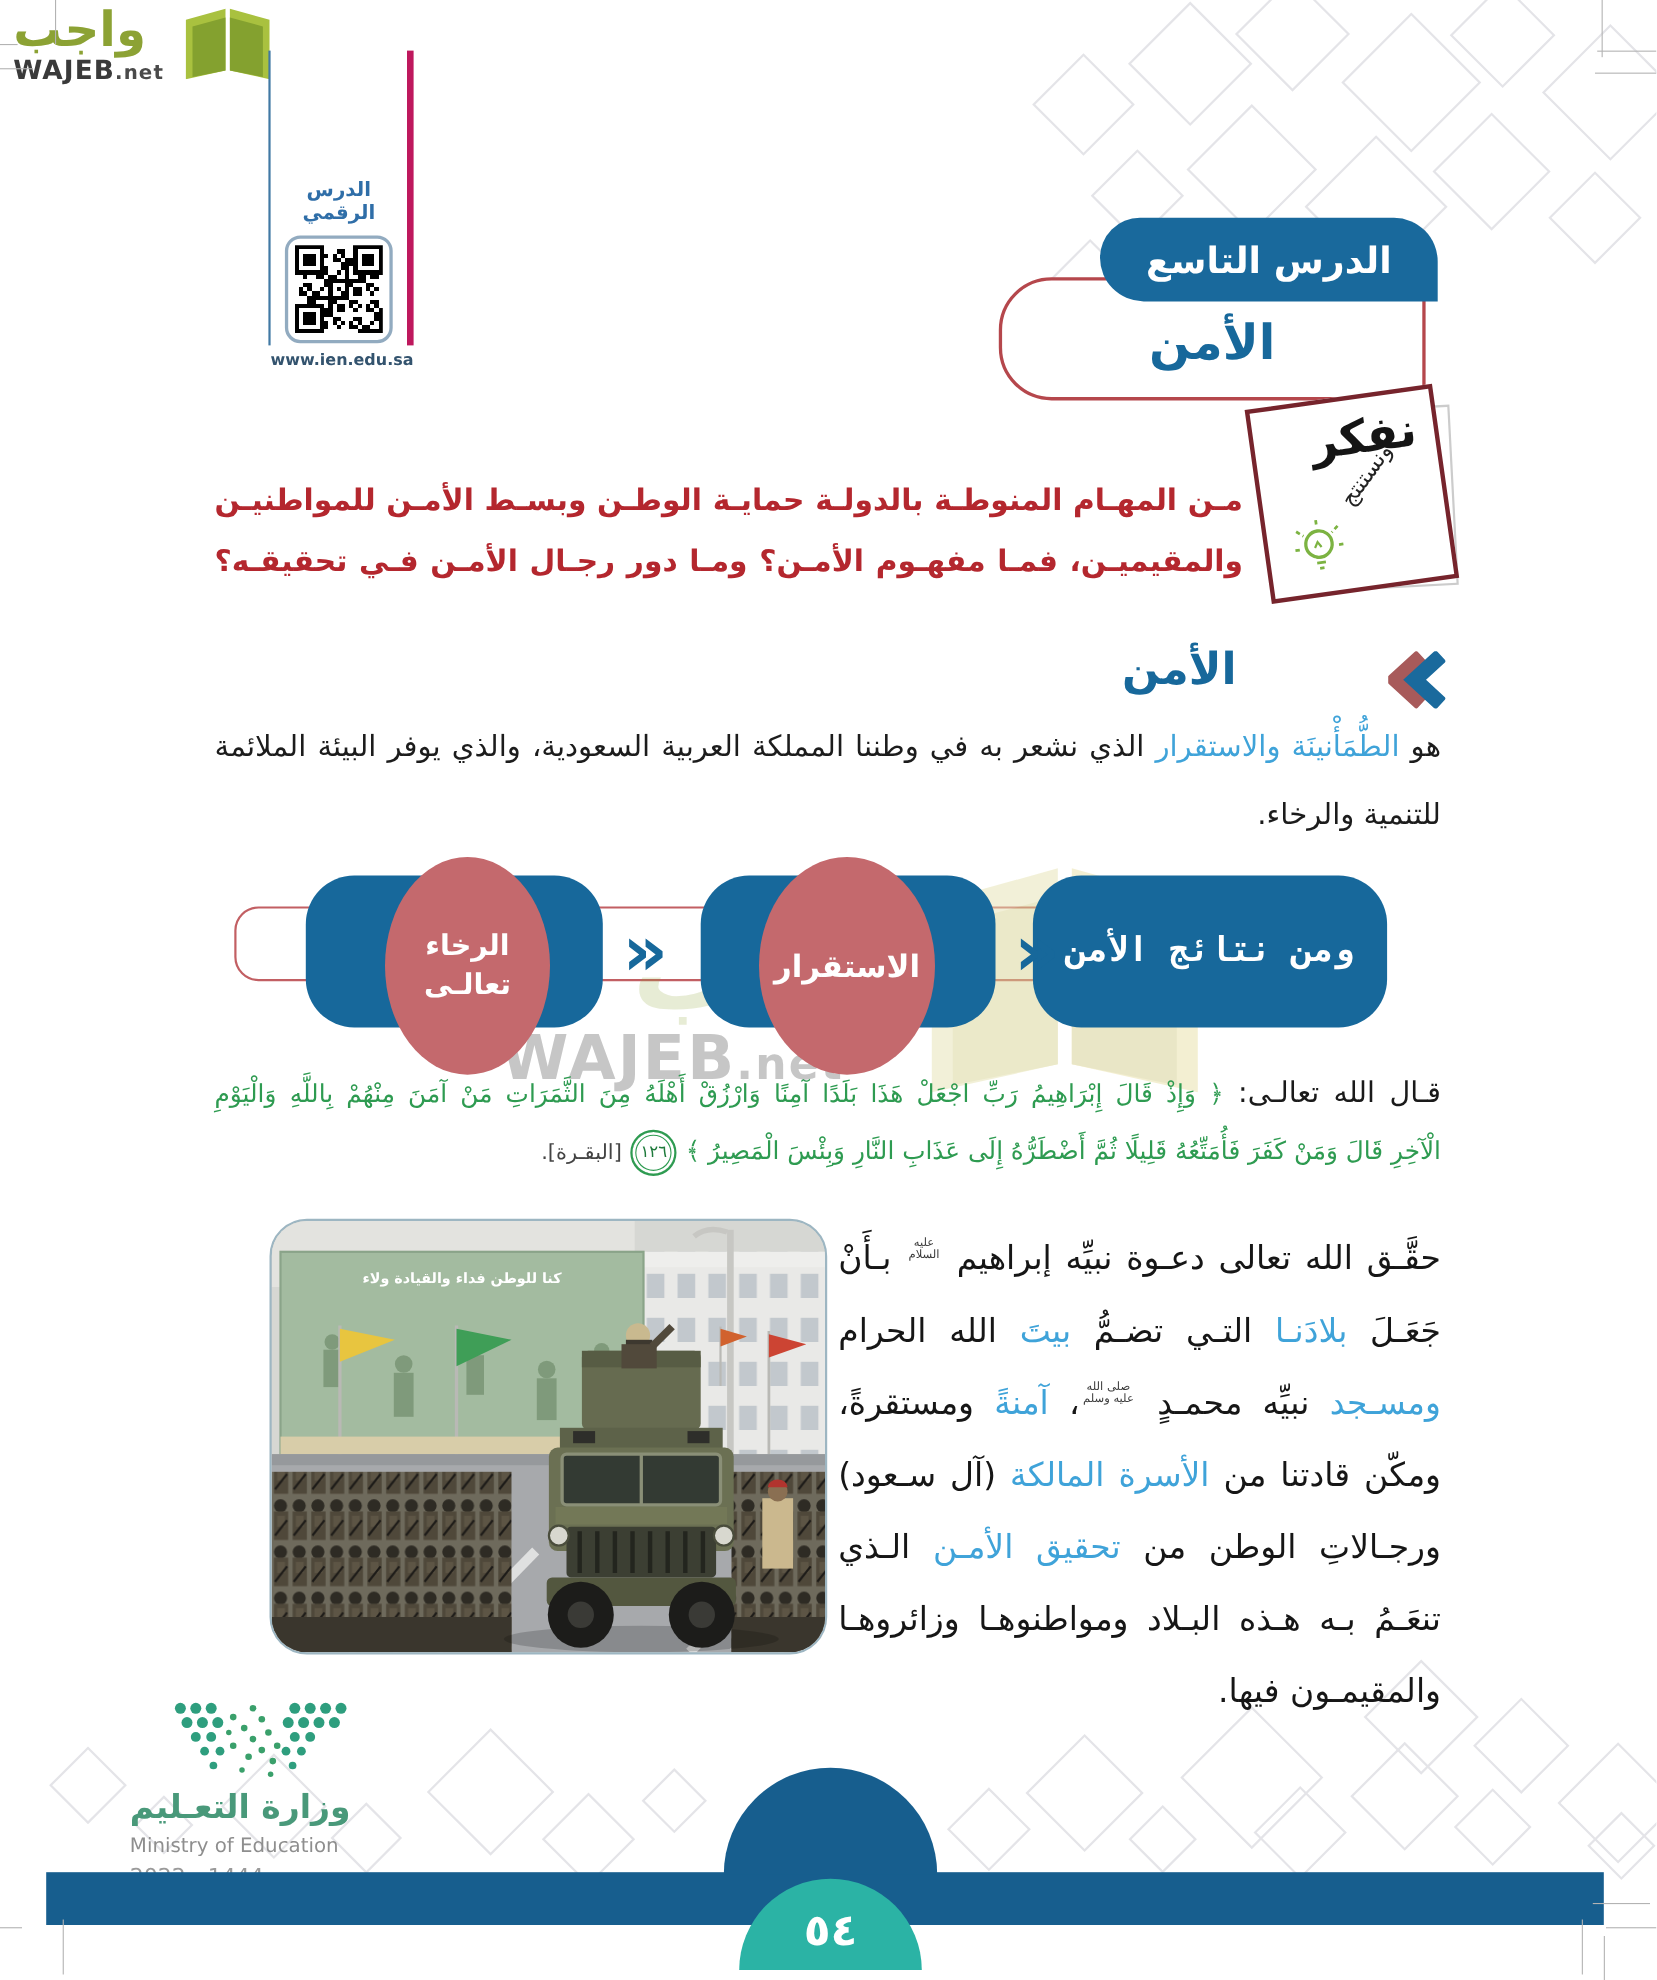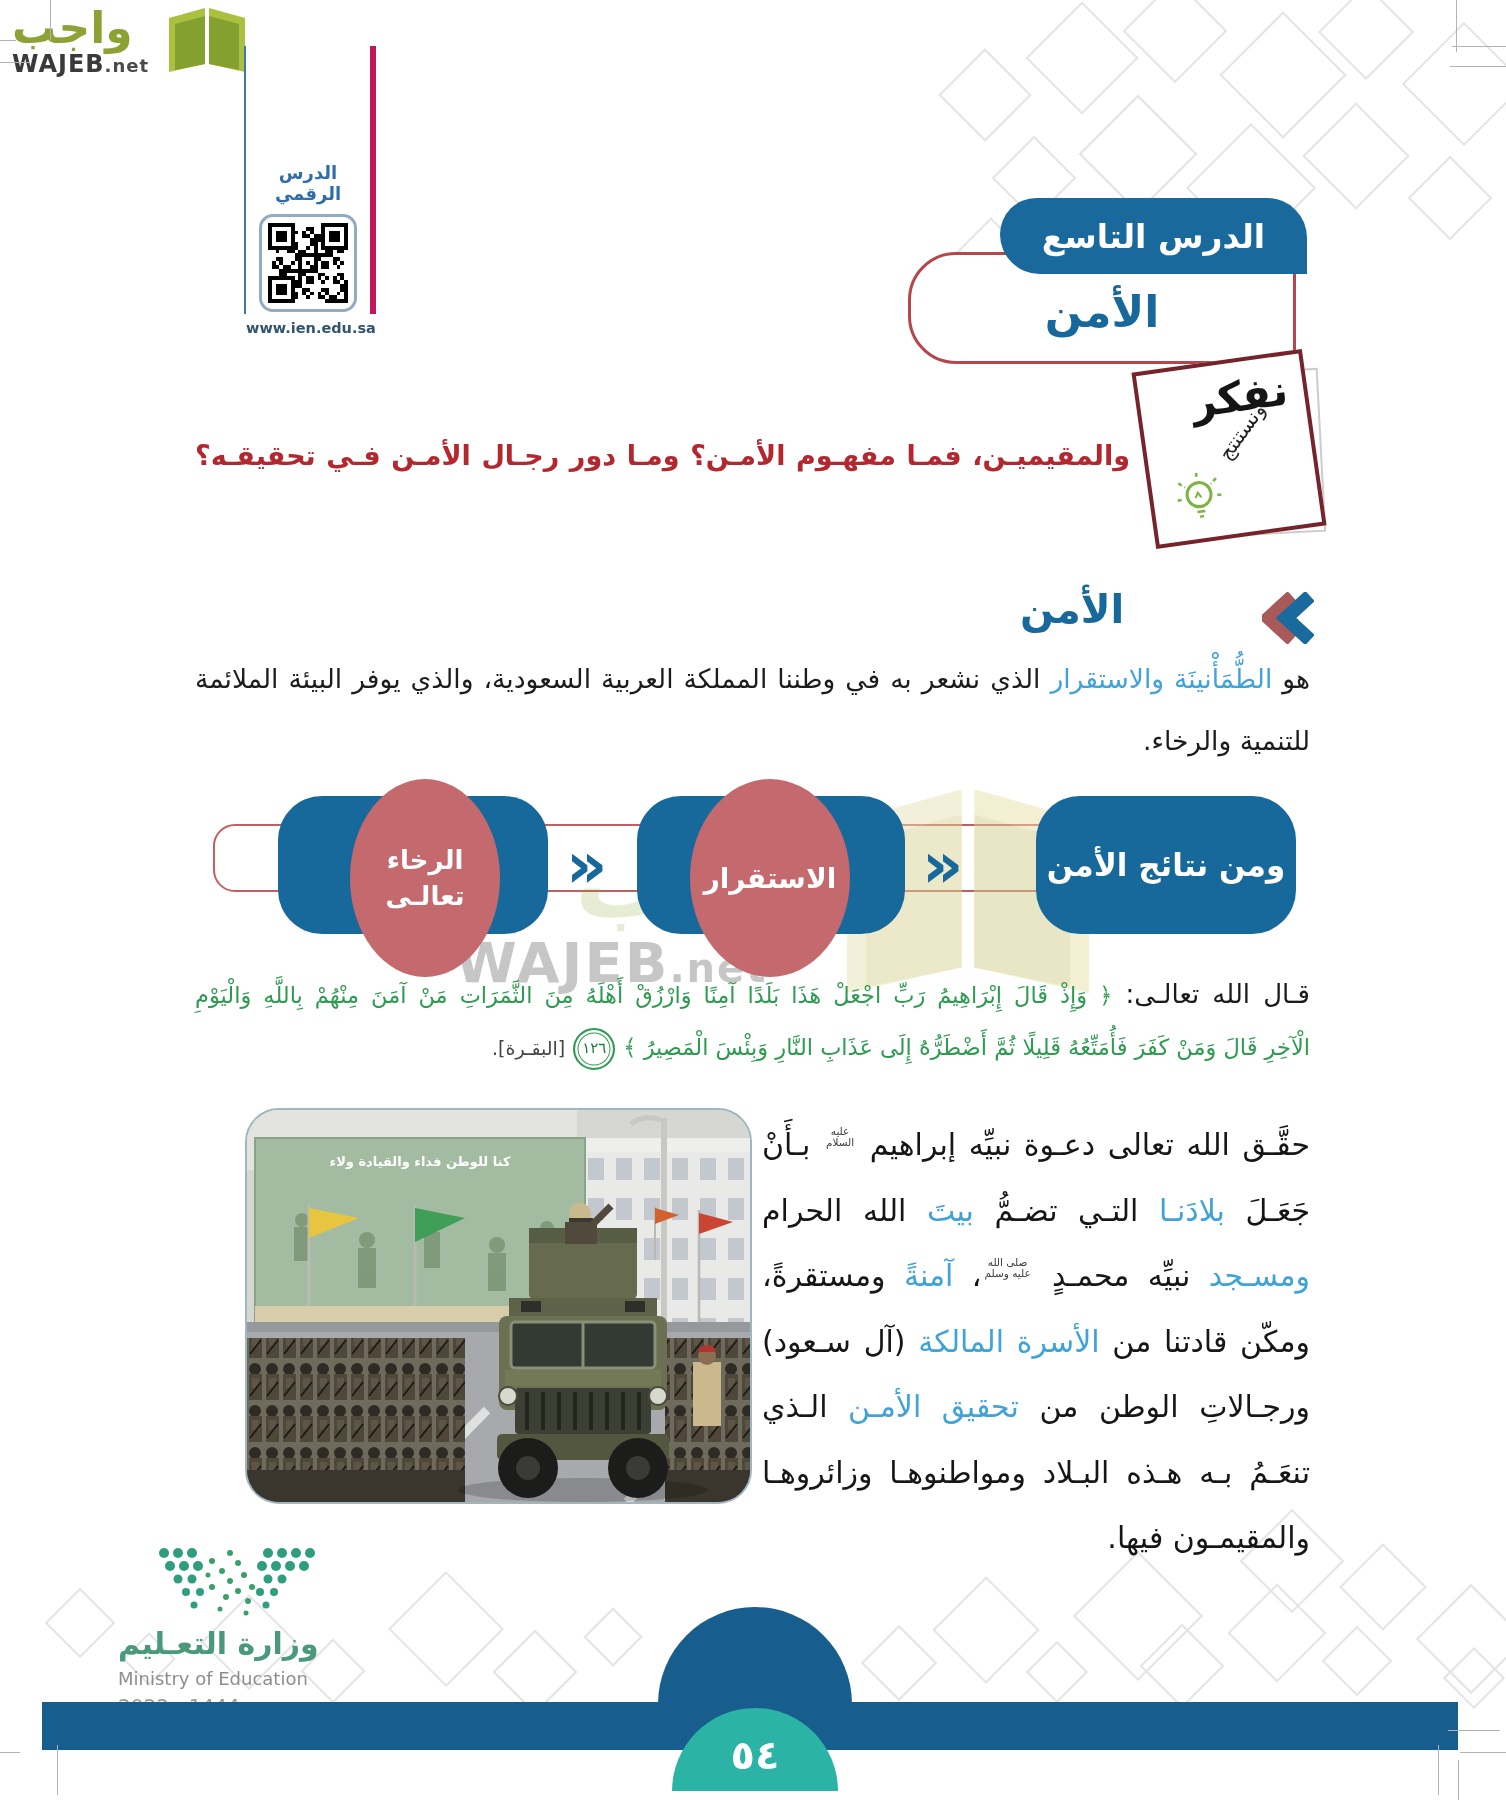--- a/index.html
+++ b/index.html
@@ -51,21 +51,21 @@
   #sec-chev{left:1262px;top:592px;z-index:2;}
   #definition{left:195px;top:648px;width:1115px;font-size:26.5px;line-height:62px;color:#1c1c1c;
               text-align:justify;z-index:2;}
   .kw{color:#3fa3d9;}
 
   
   #diag-bg{left:213px;top:824px;width:992px;height:64px;border:2px solid #c25f63;border-radius:22px;z-index:1;background:transparent;}
   .diag-box{position:absolute;top:796px;height:138px;background:#17689b;border-radius:44px;z-index:3;
             display:flex;align-items:center;justify-content:center;}
   .diag-box span{color:#fff;font-weight:bold;}
-  #diag-right{left:1036px;width:260px;}
+  #diag-right{left:939px;width:322px;font-family:Liberation Mono, monospace;}
   #diag-right span{font-size:31px;}
   #diag-mid{left:637px;width:268px;}
   #diag-left{left:278px;width:270px;}
   .diag-ellipse{position:absolute;top:779px;height:198px;background:#c4696d;border-radius:50%;z-index:4;
                 display:flex;align-items:center;justify-content:center;flex-direction:column;}
   #ellipse1{left:690px;width:160px;}
   #ellipse1 span{color:#ffffff;font-size:28px;font-weight:bold;}
   #ellipse2{left:350px;width:150px;}
   #ellipse2 span{color:#fff;font-size:26px;font-weight:bold;line-height:36px;}
   .chev{position:absolute;top:820px;z-index:4;color:#17689b;font-size:64px;font-weight:bold;line-height:90px;}
@@ -325,20 +325,21 @@
   </div>
 
   <div id="title-box" class="abs">
     <span>الأمن</span>
   </div>
   <div id="lesson-banner" class="abs">
     <span>الدرس التاسع</span>
   </div>
 
   <div id="intro-red" class="abs">
+    <div class="jline">مـن المهـام المنوطـة بالدولـة حمايـة الوطـن وبسـط الأمـن للمواطنيـن</div>
     <div class="jline">والمقيميـن، فمـا مفهـوم الأمـن؟ ومـا دور رجـال الأمـن فـي تحقيقـه؟</div>
   </div>
   <div id="stamp-ghost" class="abs"></div>
   <div id="stamp" class="abs">
     <span id="stamp-word1">نفكر</span>
     <span id="stamp-word2">ونستنتج</span>
     <span id="bulb">
       <svg width="54" height="58" viewBox="0 0 54 58">
         <circle cx="26" cy="24" r="12" fill="none" stroke="#7cb342" stroke-width="3"></circle>
         <path d="M22,36 L30,36 M22,41 L30,41 M24,46 L28,46" stroke="#7cb342" stroke-width="2.5" fill="none"></path>

